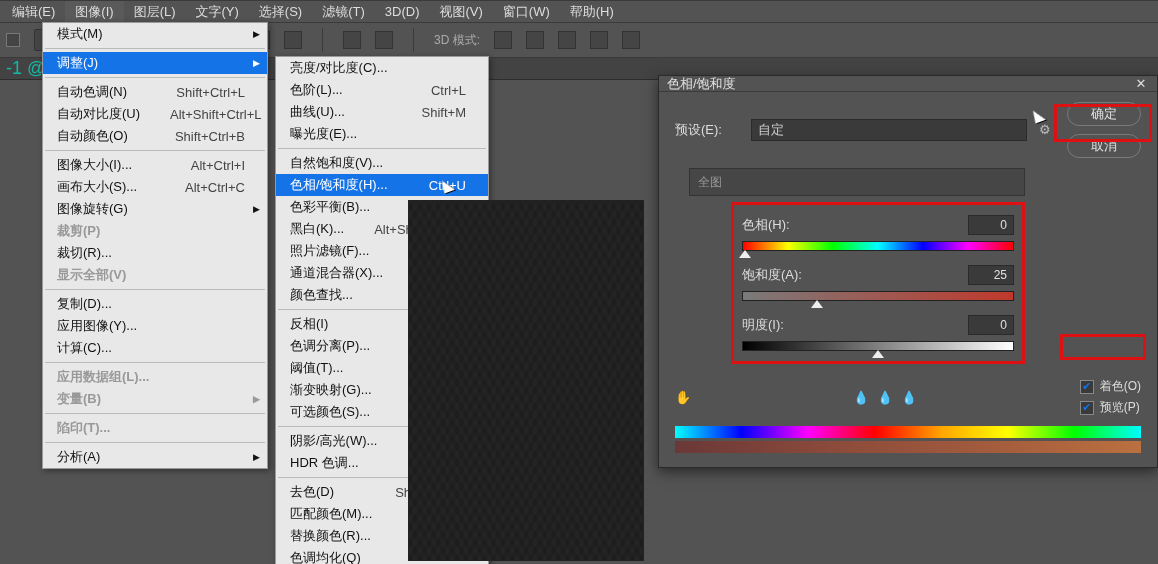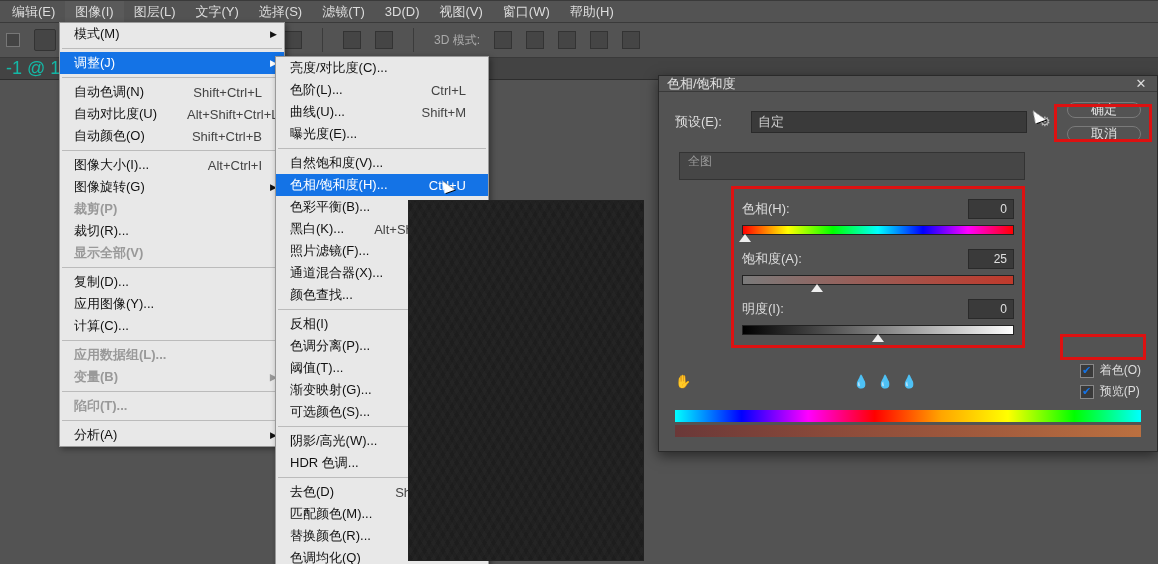--- a/index.html
+++ b/index.html
@@ -86,21 +86,21 @@
       padding: 0 22px 0 14px;
       white-space: nowrap;
     }
     .dropdown .row.hl { background: #1473e6; color:#fff; }
     .dropdown .row.disabled { color:#999;font-weight:bold; }
     .dropdown .sepline { height:1px; background:#bbb; margin:3px 2px; }
     .dropdown .row .shortcut { margin-left:30px; color:#444; }
     .dropdown .row.hl .shortcut { color:#fff; }
     .dropdown .arrow::after { content:"▶"; font-size:9px; position:absolute; right:7px; }
 
-    .menu1 { left:59px; top:22px; width:226px; }
+    .menu1 { left:42px; top:22px; width:226px; }
     .menu2 { left:275px; top:56px; width:214px; }
 
     
     .canvas {
       position:absolute;
       left:408px; top:200px;
       width:236px; height:361px;
       background:
         repeating-linear-gradient(60deg, #7a7a7a, #7a7a7a 4px, #888 4px, #888 8px),
         repeating-linear-gradient(-60deg, #7a7a7a, #7a7a7a 4px, #888 4px, #888 8px),
@@ -129,21 +129,21 @@
       display:flex; align-items:center; gap:12px;
       padding:0 4px 10px 4px;
     }
     .dialog .presetrow .label { width:64px; color:#ddd; }
     .dialog .presetrow .select {
       flex:1; height:22px; background:#3a3a3a; border:1px solid #2a2a2a; color:#ccc; padding:0 6px; display:flex; align-items:center;
     }
     .dialog .presetrow .gear { width:16px; height:16px; color:#bbb; }
     .dialog .btncol { display:flex; flex-direction:column; gap:8px; }
     .dialog .btn {
-      width:74px; height:16px; border:1px solid #7a7a7a;
+      width:74px; height:24px; border:1px solid #7a7a7a;
       border-radius:12px; display:flex; align-items:center; justify-content:center;
       color:#e0e0e0; font-size:13px; background:#535353;
     }
     .sliders-outline {
       border:3px solid #d11; padding:10px 8px;
       margin:0 120px 10px 60px;
     }
     .sliderrow { margin-bottom:14px; }
     .sliderrow .srtop { display:flex; justify-content:space-between; align-items:center; color:#ddd; }
     .sliderrow .valbox {
@@ -159,22 +159,22 @@
     .track.hue { background: linear-gradient(90deg, red, yellow, lime, cyan, blue, magenta, red); }
     .track.sat { background: linear-gradient(90deg, #7a7a7a, #c0392b); }
     .track.light { background: linear-gradient(90deg, #000, #fff); }
     .thumb {
       position:absolute; top:8px; width:0; height:0;
       border-left:6px solid transparent; border-right:6px solid transparent;
       border-bottom:8px solid #eee;
     }
     .midsep {
       height:28px; background:#464646; border:1px solid #333;
-      margin:0 120px 6px 8px;
-      display:flex; align-items:flex-start; padding:0 8px;
+      margin:0 120px 6px 18px;
+      display:flex; align-items:center; padding:0 8px;
     }
     .midsep .全图 { color:#999; font-size:12px; }
 
     .bottomrow {
       display:flex; align-items:center; justify-content:space-between;
       padding:4px 4px;
     }
     .bottomrow .handicon { color:#bbb; }
     .bottomrow .pipettes { display:flex; gap:8px; color:#bbb; }
     .bottomrow .checks { display:flex; flex-direction:column; gap:4px; align-items:flex-start; }
@@ -261,20 +261,24 @@
       <span class="shortcut">Alt+Shift+Ctrl+L</span>
     </div>
   <div class="row">
       <span>自动颜色(O)</span>
       <span class="shortcut">Shift+Ctrl+B</span>
     </div>
   <div class="sepline"></div>
   <div class="row">
       <span>图像大小(I)...</span>
       <span class="shortcut">Alt+Ctrl+I</span>
+    </div>
+  <div class="row">
+      <span>画布大小(S)...</span>
+      <span class="shortcut">Alt+Ctrl+C</span>
     </div>
   <div class="row arrow">
       <span>图像旋转(G)</span>
     </div>
   <div class="row disabled">
       <span>裁剪(P)</span>
     </div>
   <div class="row">
       <span>裁切(R)...</span>
     </div>

